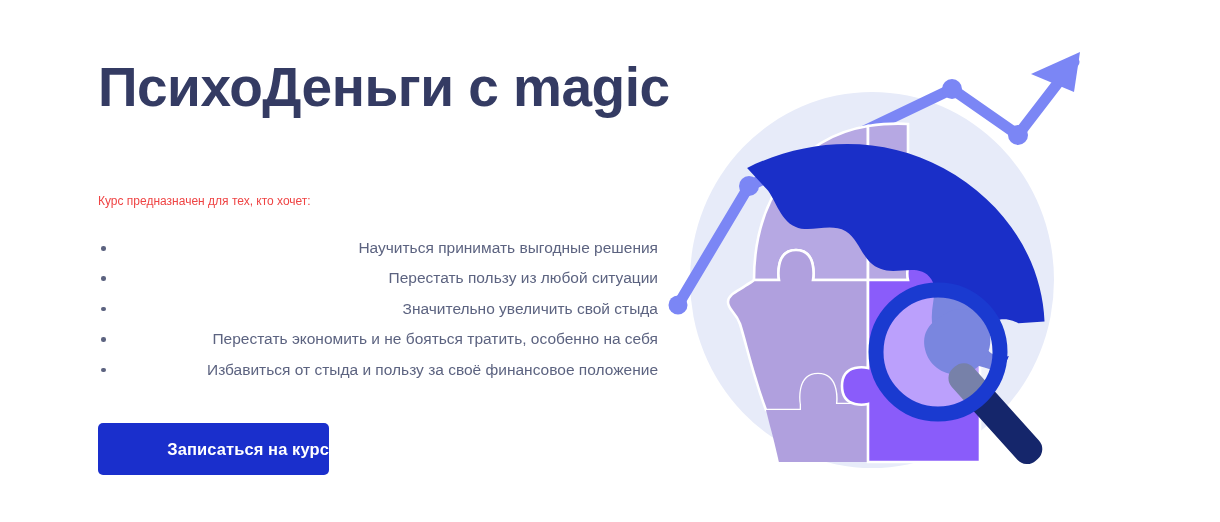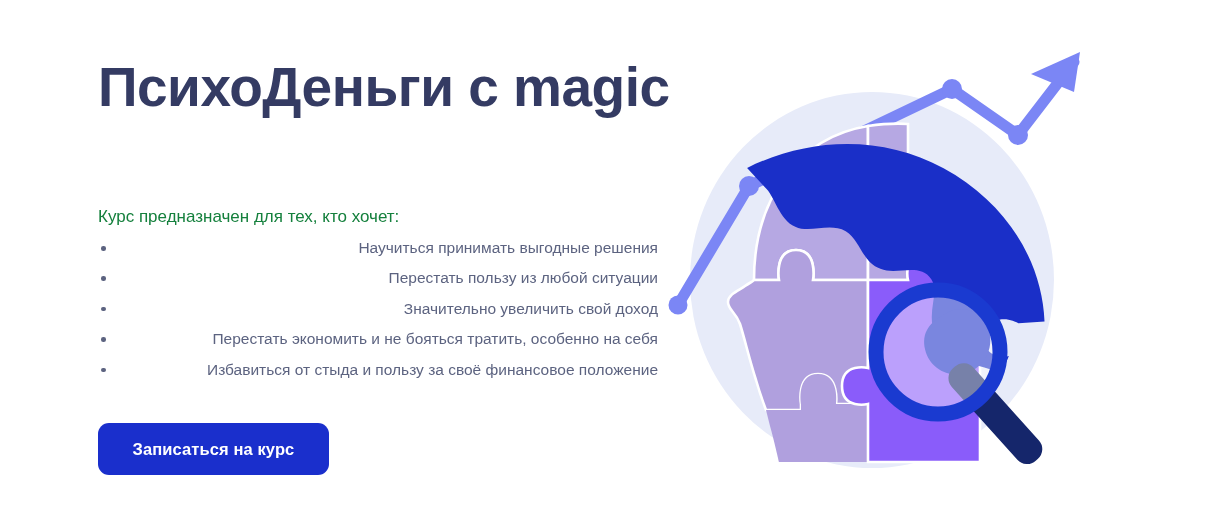--- a/index.html
+++ b/index.html
@@ -39,26 +39,26 @@
     font-size: 55px;
     line-height: 1.08;
     font-weight: 700;
     letter-spacing: -0.5px;
     color: #343b63;
     white-space: nowrap;
   }
 
   .hero-lead {
     position: absolute;
-    top: 204px;
-    left: 0;
-    margin: 0;
-    font-size: 17px;
+    top: 192px;
+    left: 0;
+    margin: 0;
+    font-size: 12px;
     line-height: 1.5;
-    color: #15803d;
+    color: #ef4444;
     font-weight: 400;
   }
 
   .hero-list {
     position: absolute;
     top: 238px;
     left: 0;
     margin: 0;
     padding: 0;
     list-style: none;
@@ -87,29 +87,30 @@
     background: #5c6380;
   }
 
   .cta-button {
     position: absolute;
     top: 423px;
     left: 0;
     width: 231px;
     height: 52px;
     border: none;
-    border-radius: 11px;
+    border-radius: 5px;
     background: #1a2fcc;
     color: #ffffff;
     font-family: "Liberation Sans", sans-serif;
     font-size: 16.5px;
     font-weight: 700;
     letter-spacing: 0.1px;
     cursor: pointer;
     padding: 0;
+    text-align: right;
   }
 
   
   .hero-illustration {
     position: absolute;
     left: 650px;
     top: 22px;
     width: 450px;
     height: 480px;
   }
@@ -134,21 +135,21 @@
       <li>
         <span class="bullet"></span>
         <span>Научиться принимать выгодные решения</span>
       </li>
       <li>
         <span class="bullet"></span>
         <span>Перестать пользу из любой ситуации</span>
       </li>
       <li>
         <span class="bullet"></span>
-        <span>Значительно увеличить свой доход</span>
+        <span>Значительно увеличить свой стыда</span>
       </li>
       <li>
         <span class="bullet"></span>
         <span>Перестать экономить и не бояться тратить, особенно на себя</span>
       </li>
       <li>
         <span class="bullet"></span>
         <span>Избавиться от стыда и пользу за своё финансовое положение</span>
       </li>
     </ul>

